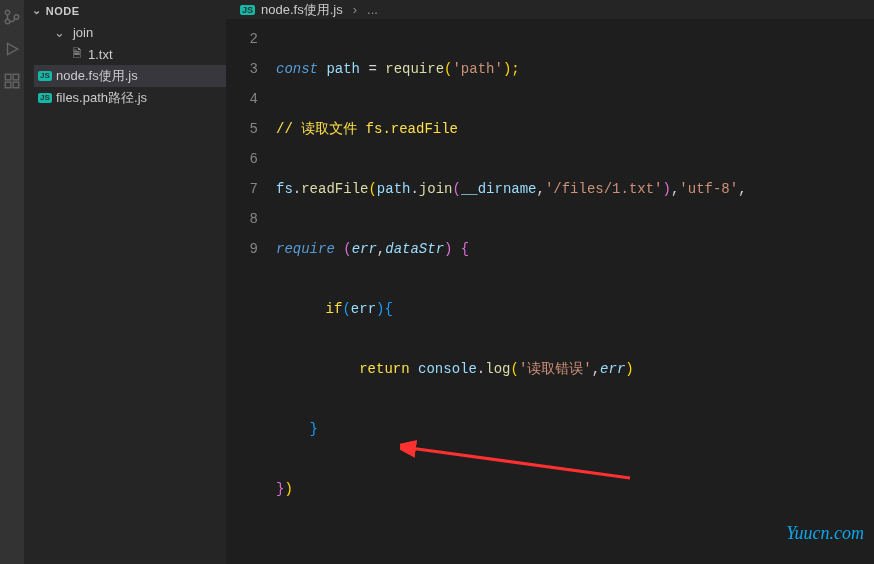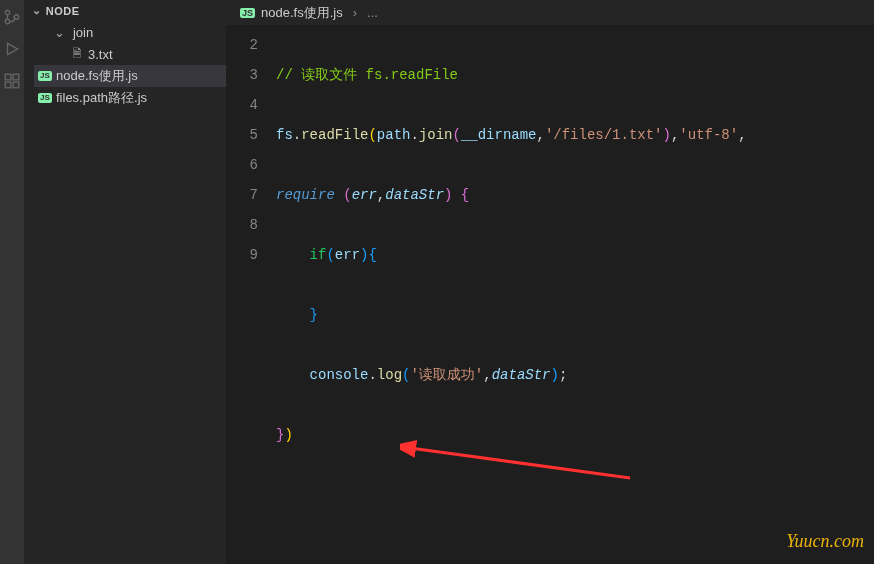--- a/index.html
+++ b/index.html
@@ -41,21 +41,21 @@
       height: 22px;
       padding-left: 4px;
       gap: 4px;
       cursor: pointer;
     }
     .tree-row.nested1 { padding-left: 20px; }
     .tree-row.nested2 { padding-left: 36px; }
     .tree-row.selected { background: #37373d; }
     .ficon { width: 14px; display: inline-flex; justify-content: center; }
     .js-badge {
-      background: #86efac; color: #333;
+      background: #14b8a6; color: #333;
       font-size: 8px; font-weight: 700;
       padding: 0 2px; border-radius: 2px;
       line-height: 10px;
     }
     .file-glyph { color: #c5c5c5; font-size: 11px; }
     .main {
       flex: 1;
       display: flex; flex-direction: column;
       background: #1e1e1e;
     }
@@ -78,34 +78,34 @@
       padding-top: 4px;
     }
     .gutter {
       width: 50px;
       text-align: right;
       color: #858585;
       padding-right: 18px;
     }
     .code { flex: 1; white-space: pre; color: #d4d4d4; }
     .tk-kw { color: #569cd6; font-style: italic; }
-    .tk-kw2 { color: #22c55e; }
+    .tk-kw2 { color: #fde047; margin-left: 16px; }
     .tk-var { color: #9cdcfe; }
     .tk-func { color: #dcdcaa; }
     .tk-str { color: #ce9178; }
-    .tk-cmt { color: #84cc16; }
+    .tk-cmt { color: #fde047; }
     .tk-param { color: #9cdcfe; font-style: italic; }
     .tk-punc { color: #d4d4d4; }
     .tk-brace-y { color: #ffd700; }
     .tk-brace-p { color: #da70d6; }
     .tk-brace-b { color: #179fff; }
     .watermark {
       position: absolute;
-      right: 10px; bottom: 12px;
-      color: #eab308;
+      right: 10px; bottom: 20px;
+      color: #0ea5e9;
       font-family: cursive, serif;
       font-size: 18px;
       font-style: italic;
     }
     .arrow-svg {
       position: absolute;
       left: 400px; top: 388px;
       pointer-events: none;
     }
   </style>
@@ -136,21 +136,21 @@
       <span class="chev">⌄</span>
       <span>NODE</span>
     </div>
     <div class="tree">
       <div class="tree-row nested1">
         <span class="chev">⌄</span>
         <span>join</span>
       </div>
       <div class="tree-row nested2">
         <span class="ficon file-glyph">🗎</span>
-        <span>3.txt</span>
+        <span>1.txt</span>
       </div>
       <div class="tree-row selected">
         <span class="ficon">
             <span class="js-badge">JS</span>
           </span>
         <span>node.fs使用.js</span>
       </div>
       <div class="tree-row">
         <span class="ficon">
             <span class="js-badge">JS</span>
@@ -174,26 +174,27 @@
         <div>3</div>
         <div>4</div>
         <div></div>
         <div>5</div>
         <div>6</div>
         <div>7</div>
         <div>8</div>
         <div>9</div>
       </div>
       <div class="code">
+<div><span class="tk-kw">const</span><span class="tk-var"> path </span><span class="tk-punc">=</span><span class="tk-func"> require</span><span class="tk-brace-y">(</span><span class="tk-str">'path'</span><span class="tk-brace-y">);</span></div>
 <div><span class="tk-cmt">// 读取文件 fs.readFile</span></div>
 <div><span class="tk-var">fs</span><span>.</span><span class="tk-func">readFile</span><span class="tk-brace-y">(</span><span class="tk-var">path</span><span>.</span><span class="tk-func">join</span><span class="tk-brace-p">(</span><span class="tk-var">__dirname</span><span>,</span><span class="tk-str">'/files/1.txt'</span><span class="tk-brace-p">)</span><span>,</span><span class="tk-str">'utf-8'</span><span>,</span></div>
 <div><span class="tk-kw">require </span><span class="tk-brace-p">(</span><span class="tk-param">err</span><span>,</span><span class="tk-param">dataStr</span><span class="tk-brace-p">)</span><span class="tk-brace-p"> {</span></div>
 <div>    <span class="tk-kw2">if</span><span class="tk-brace-b">(</span><span class="tk-var">err</span><span class="tk-brace-b">)</span><span class="tk-brace-b">{</span></div>
+<div>        <span class="tk-kw2">return </span><span class="tk-var">console</span><span>.</span><span class="tk-func">log</span><span class="tk-brace-y">(</span><span class="tk-str">'读取错误'</span><span>,</span><span class="tk-param">err</span><span class="tk-brace-y">)</span></div>
 <div>    <span class="tk-brace-b">}</span></div>
-<div>    <span class="tk-var">console</span><span>.</span><span class="tk-func">log</span><span class="tk-brace-b">(</span><span class="tk-str">'读取成功'</span><span>,</span><span class="tk-param">dataStr</span><span class="tk-brace-b">)</span><span>;</span></div>
 <div><span class="tk-brace-p">}</span><span class="tk-brace-y">)</span></div>
       </div>
     </div>
 
   </div>
 </div>
 
 <svg class="arrow-svg" width="240" height="100">
   <defs>
       <marker id="ah" markerWidth="10" markerHeight="10" refX="2" refY="3" orient="auto">

